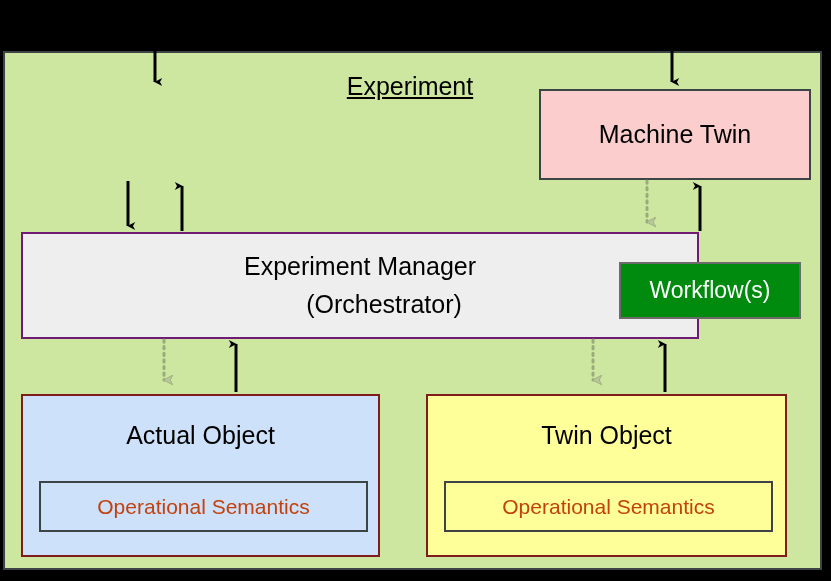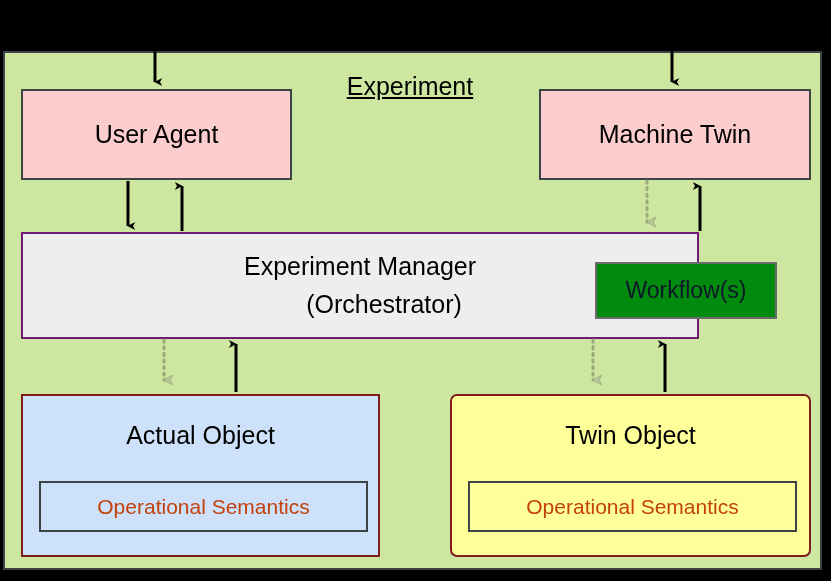--- a/index.html
+++ b/index.html
@@ -72,41 +72,41 @@
     top: 13px;
     text-align: center;
     font-size: 25px;
     color: #000000;
     line-height: 38px;
   }
   #experiment-manager-label .line2 { display: block; padding-left: 48px; }
 
   #workflows-box {
     position: absolute;
-    left: 572px;
+    left: 596px;
     top: 28px;
     width: 178px;
     height: 53px;
     background: #008a0e;
     border: 2px solid #6b6b6b;
-    color: #0f172a;
+    color: #ffffff;
     font-size: 23px;
     display: flex;
     align-items: center;
     justify-content: center;
   }
 
   
   .object-box {
     border: 2px solid #7f1d1d;
     top: 394px;
     height: 163px;
   }
   #actual-object-box { left: 21px;  width: 359px; background: #cde1fa; }
-  #twin-object-box   { left: 450px; width: 361px; background: #ffff99; border-radius: 7px; }
+  #twin-object-box   { left: 426px; width: 361px; background: #ffff99; }
   .object-title {
     position: absolute;
     left: 0; right: 0;
     top: 25px;
     text-align: center;
     font-size: 25px;
     color: #000000;
   }
   .op-sem-box {
     position: absolute;
@@ -133,23 +133,20 @@
 </style>
 </head>
 <body>
 
 <div id="canvas">
 
   <div class="abs" id="experiment-container"></div>
 
   <div class="abs" id="experiment-title">Experiment</div>
 
-  <div class="abs agent-box" id="user-agent-box">
-    <span>User Agent</span>
-  </div>
 
   <div class="abs agent-box" id="machine-agent-box">
     <span>Machine Twin</span>
   </div>
 
   <div class="abs" id="experiment-manager-box">
     <div id="experiment-manager-label">
       <span class="line1">Experiment Manager</span>
       <span class="line2">(Orchestrator)</span>
     </div>

